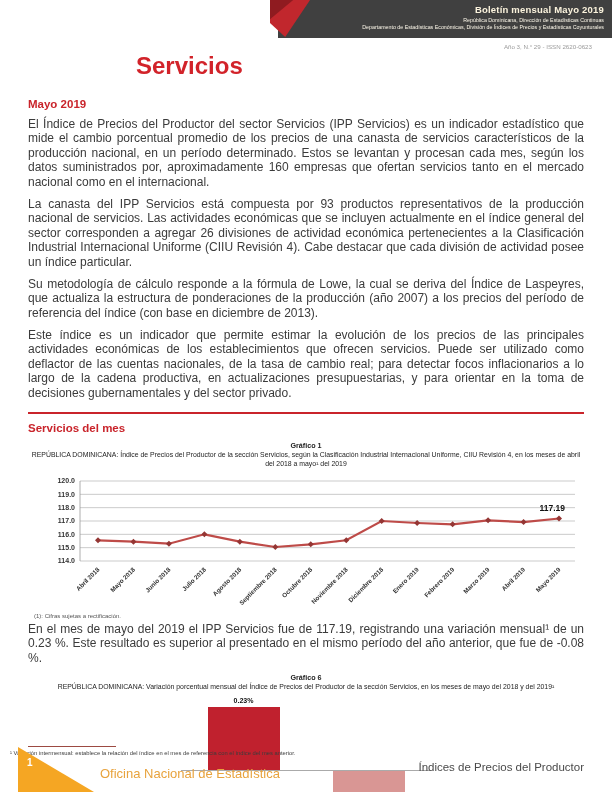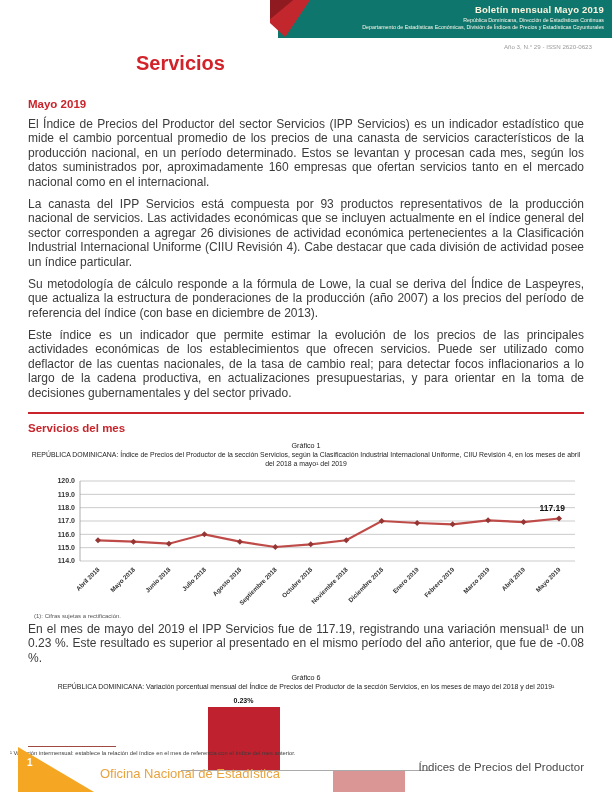--- a/index.html
+++ b/index.html
@@ -1,44 +1,44 @@
 <!DOCTYPE html>
 <html><head>
 <meta charset="utf-8">
 <style>
   *{margin:0;padding:0;box-sizing:border-box}
   html,body{width:612px;height:792px}
   body{font-family:"Liberation Sans",sans-serif;background:#fff;position:relative;overflow:hidden}
   .page{position:absolute;inset:0;background:#ffffff}
 
   
-  .banner{position:absolute;left:278px;top:0;width:334px;height:38px;background:#0f766e;
+  .banner{position:absolute;left:278px;top:0;width:334px;height:38px;background:#404040;
           text-align:right;padding:4px 8px 0 46px}
   .banner-title{font-size:9.5px;font-weight:bold;color:#FBF3DD;letter-spacing:.2px;margin-bottom:2px}
   .banner-line{font-size:5.3px;color:#FDF8EA;line-height:1.4}
   .banner-fold{position:absolute;left:270px;top:0;width:40px;height:37px}
   .banner-fold .f1{position:absolute;inset:0;background:#C1272D;clip-path:polygon(0 0,100% 0,38% 100%,0 62%)}
   .banner-fold .f2{position:absolute;inset:0;background:#8F1B20;clip-path:polygon(0 0,58% 0,0 52%)}
   .issue-line{position:absolute;right:20px;top:43px;font-size:6.2px;color:#9a9a9a}
 
   .logo{position:absolute;left:26px;top:8px;width:240px;height:92px}
   .logo-diamonds{position:absolute;left:0;top:4px;display:flex;flex-direction:column;gap:1px}
   .diamond{width:15px;height:18px;clip-path:polygon(50% 0,100% 50%,50% 100%,0 50%)}
   .logo-pp{position:absolute;left:13px;top:-17px;font-family:"DejaVu Sans",sans-serif;
            font-size:70px;font-weight:bold;color:#F5A623;letter-spacing:-5px;line-height:1}
   .logo-tagline{position:absolute;left:87px;top:48px;font-size:5.4px;color:#8a8a8a;line-height:1.3}
-  .section-title{position:absolute;left:136px;top:52px;font-size:20px;font-weight:bold;color:#D2232A}
+  .section-title{position:absolute;left:136px;top:52px;font-size:24px;font-weight:bold;color:#D2232A}
 
   
   .main{position:absolute;left:28px;top:98px;width:556px}
   .red-h2{color:#C9242B;font-size:11.5px;font-weight:bold;margin-bottom:7px}
   .body-p{font-size:12px;color:#3b3b3b;line-height:1.2;text-align:justify;margin-bottom:8px}
   .red-rule{border:none;border-top:2.5px solid #C9242B;margin:12px 0 8px}
 
-  .chart-title{text-align:center;font-size:7.2px;font-weight:normal;color:#222;margin-bottom:1px}
+  .chart-title{text-align:center;font-size:7.2px;font-weight:bold;color:#222;margin-bottom:1px}
   .chart-subtitle{text-align:center;font-size:6.9px;color:#222;line-height:1.3;max-width:560px;margin:0 auto 2px}
   .chart-note{font-size:6px;color:#555;margin:0 0 3px 6px}
   .chart-note.center{text-align:center;margin-left:0}
   #line-chart-holder svg{display:block;margin:0 auto}
 
   .bar-chart{position:relative;width:250px;height:118px;margin:4px auto 0}
   .bar-axis{position:absolute;left:0;right:0;border-top:1px solid #aaa}
   .bar{position:absolute}
   .bar-value{position:absolute;font-size:7px;font-weight:bold;color:#111;text-align:center}
   .bar-cat{position:absolute;font-size:7px;font-weight:bold;color:#222;text-align:center}

